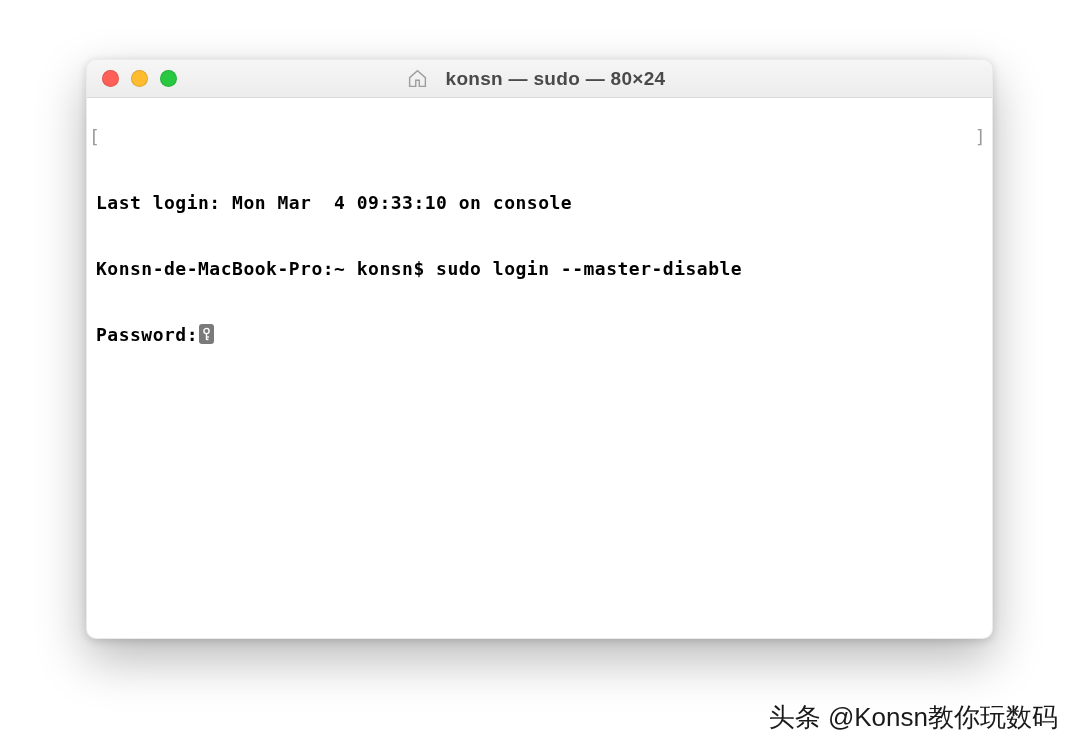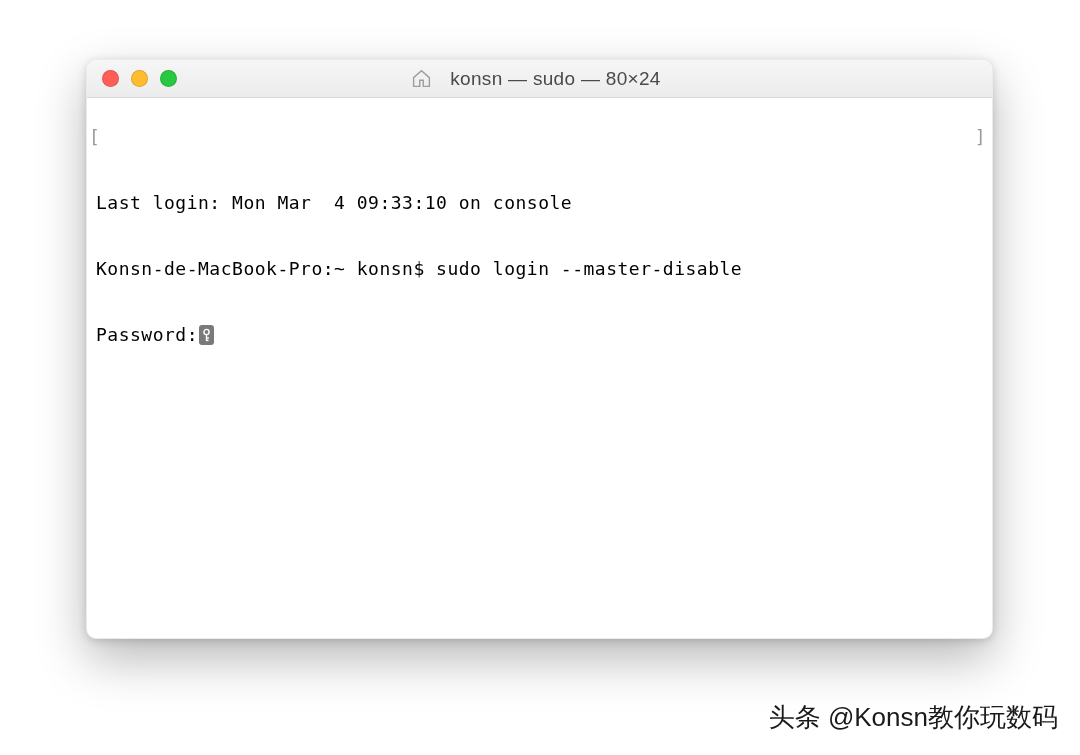--- a/index.html
+++ b/index.html
@@ -48,21 +48,21 @@
     .light.red { background: #ff5f57; border: 0.5px solid rgba(0,0,0,0.12); }
     .light.yellow { background: #febc2e; border: 0.5px solid rgba(0,0,0,0.12); }
     .light.green { background: #28c840; border: 0.5px solid rgba(0,0,0,0.12); }
     .title-text {
       position: absolute;
       left: 0;
       right: 7px;
       text-align: center;
       font-size: 19px;
       color: #4a4a4a;
-      font-weight: 400;
+      font-weight: 700;
       letter-spacing: 0.3px;
       display: flex;
       justify-content: center;
       align-items: center;
       gap: 18px;
     }
     .house-icon {
       display: inline-flex;
       opacity: 0.55;
     }
@@ -72,24 +72,24 @@
       font-size: 18px;
       line-height: 22px;
       color: #000;
       letter-spacing: 0.5px;
       white-space: pre;
       position: relative;
       height: calc(100% - 38px);
     }
     .term-line {
       white-space: pre;
+      font-weight: bold;
     }
     .pw-line {
       display: flex;
-      align-items: center;
     }
     .key-icon {
       display: inline-flex;
       align-items: center;
       justify-content: center;
       width: 15px;
       height: 20px;
       background: #7a7a7a;
       border-radius: 3px;
       margin-left: 1px;

